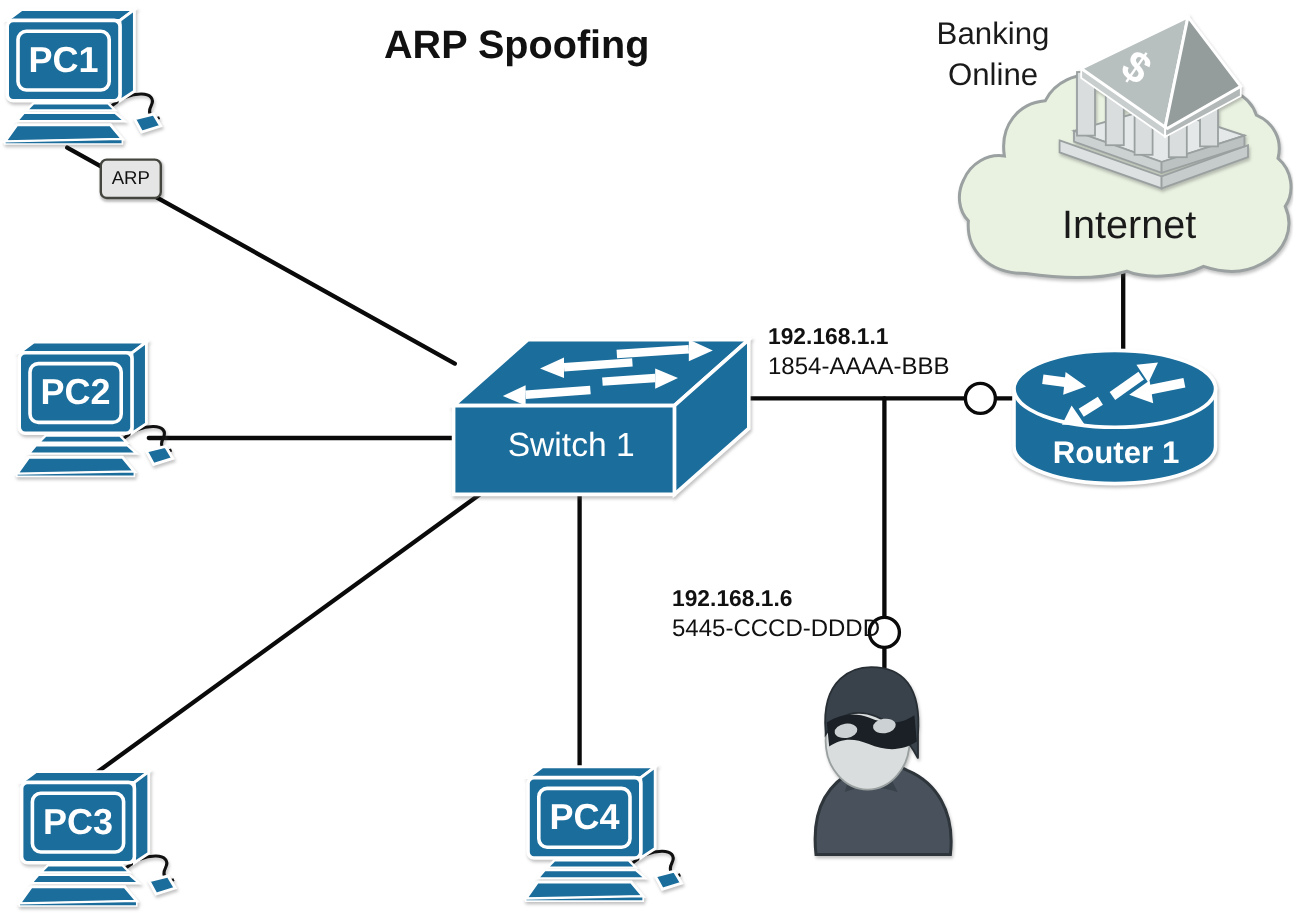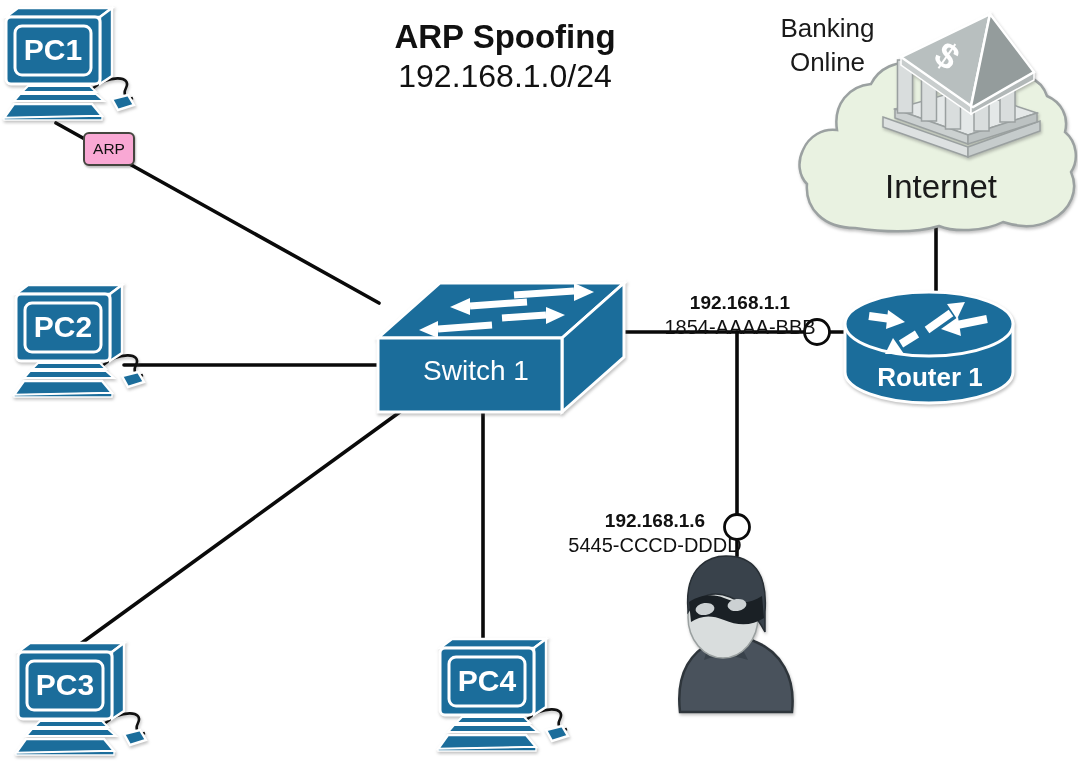--- a/index.html
+++ b/index.html
@@ -5,29 +5,29 @@
   html,body{margin:0;padding:0;background:#fff;}
   .canvas{position:relative;width:1078px;height:767px;background:#ffffff;overflow:hidden;
           font-family:"Liberation Sans", sans-serif;color:#111;}
   .abs{position:absolute;}
   svg text{font-family:"Liberation Sans", sans-serif;}
   .shadow{filter:drop-shadow(1.5px 2px 1.5px rgba(80,80,80,.35));}
   #wires{left:0;top:0;z-index:1;}
   .node{z-index:2;}
   .toplayer{z-index:3;}
 
-  .title-block{left:320px;top:18px;width:370px;text-align:center;z-index:2;}
+  .title-block{left:320px;top:18px;width:370px;z-index:2;}
   .title-main{font-size:33px;font-weight:bold;line-height:1.15;}
   .title-sub{font-size:32px;font-weight:400;line-height:1.25;}
 
-  .arp-note{left:83px;top:132px;width:48px;height:30px;background:#f9a8d4;
+  .arp-note{left:83px;top:132px;width:48px;height:30px;background:#e5e5e5;
     border:2px solid #45453f;border-radius:6px;display:flex;align-items:center;justify-content:center;
     font-size:15.5px;z-index:4;box-shadow:1px 1.5px 2px rgba(0,0,0,.25);}
 
-  .iface-label{text-align:center;z-index:2;line-height:1.2;margin-top:21px;}
+  .iface-label{text-align:left;z-index:2;line-height:1.2;}
   .iface-ip{font-size:19px;font-weight:bold;}
   .iface-mac{font-size:20px;}
 
   .banking-label{left:745px;top:12px;width:165px;text-align:center;font-size:26px;line-height:1.3;z-index:2;color:#1a1a1a;}
 </style>
 </head>
 <body>
 
 <div class="canvas">
 
@@ -57,21 +57,20 @@
       <line x1="620" y1="332" x2="846" y2="332"></line>
       <line x1="737" y1="332" x2="737" y2="556"></line>
       <line x1="936" y1="222" x2="936" y2="308"></line>
     </g>
     <circle cx="817" cy="332" r="12.5" fill="#fff" stroke="#0a0a0a" stroke-width="2.8"></circle>
     <circle cx="737" cy="527" r="12.5" fill="#fff" stroke="#0a0a0a" stroke-width="2.8"></circle>
   </svg>
 
   <div class="abs title-block">
     <div class="title-main">ARP Spoofing</div>
-    <div class="title-sub">192.168.1.0/24</div>
   </div>
 
   <svg class="abs node shadow" style="left:793px;top:58px" width="285" height="175" viewBox="0 0 285 175">
     <path d="M62,170 C30,170 12,150 14,126 C6,118 4,104 10,92 C16,78 30,70 44,72
              C40,46 56,28 78,26 C86,10 104,2 120,6 C134,-2 152,-2 164,8
              C180,2 198,6 208,18 C228,12 248,20 254,38 C268,44 276,58 272,74
              C284,84 286,102 278,114 C286,132 278,152 258,162 C240,172 222,168 210,164
              C190,174 160,174 146,168 C120,176 90,174 62,170 Z" fill="#e9f2e1" stroke="#9ba1a1" stroke-width="2.5"></path>
     <text x="148" y="140" text-anchor="middle" font-size="33" fill="#1a1a1a">Internet</text>
   </svg>

